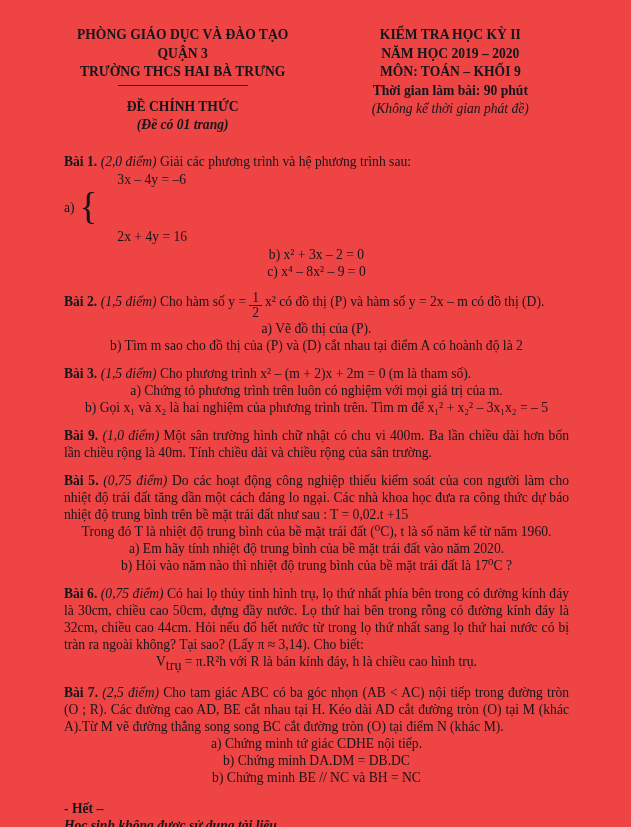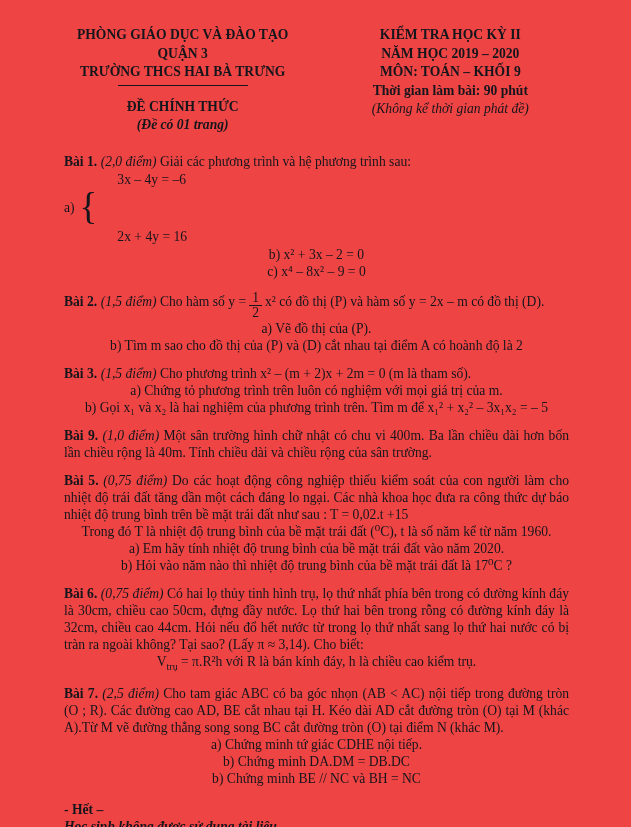--- a/index.html
+++ b/index.html
@@ -28,21 +28,21 @@
   
   .sysrow{display:flex;align-items:center;margin:1px 0;}
   .sys-part{margin-right:5px;}
   .brace{font-size:37px;line-height:34px;font-weight:400;transform:translateY(-1px);}
   .syseqs{display:flex;flex-direction:column;margin-left:20px;gap:40px;}
   .syseqs span{display:block;line-height:17px;}
   
   .frac{display:inline-block;text-align:center;vertical-align:-11px;margin:0 3px;}
   .frac .num{display:block;line-height:14px;padding:0 3px;}
   .frac .den{display:block;line-height:14px;border-top:1px solid #15151c;}
-  sub{font-size:10px;}
+  sub{font-size:14px;}
   
   .footer{text-align:left;margin-top:14px;}
   .f-end{font-weight:bold;margin:0;}
   .f-note{font-weight:bold;font-style:italic;margin:0;}
 </style>
 </head>
 <body>
 
 <div class="page">
 
@@ -95,21 +95,21 @@
 
   <div class="prob">
     <p class="para"><b class="plabel">Bài 5.</b> <i class="ppoints">(0,75 điểm)</i> <span>Do các hoạt động công nghiệp thiếu kiểm soát của con người làm cho nhiệt độ trái đất tăng dần một cách đáng lo ngại. Các nhà khoa học đưa ra công thức dự báo nhiệt độ trung bình trên bề mặt trái đất như sau : T = 0,02.t +15</span></p>
     <p class="item">Trong đó T là nhiệt độ trung bình của bề mặt trái đất (⁰C), t là số năm kể từ năm 1960.</p>
     <p class="item">a) Em hãy tính nhiệt độ trung bình của bề mặt trái đất vào năm 2020.</p>
     <p class="item">b) Hỏi vào năm nào thì nhiệt độ trung bình của bề mặt trái đất là 17⁰C ?</p>
   </div>
 
   <div class="prob">
     <p class="para"><b class="plabel">Bài 6.</b> <i class="ppoints">(0,75 điểm)</i> <span>Có hai lọ thủy tinh hình trụ, lọ thứ nhất phía bên trong có đường kính đáy là 30cm, chiều cao 50cm, đựng đầy nước. Lọ thứ hai bên trong rỗng có đường kính đáy là 32cm, chiều cao 44cm.  Hỏi nếu đổ hết nước từ trong lọ thứ nhất sang lọ thứ hai nước có bị tràn ra ngoài không? Tại sao? (Lấy π ≈ 3,14). Cho biết:</span></p>
-    <p class="item"><span>V</span><sub>trụ</sub><span> = π.R²h với R là bán kính đáy, h là chiều cao kiểm trụ.</span></p>
+    <p class="item"><span>V</span><sub>trụ</sub><span> = π.R²h với R là bán kính đáy, h là chiều cao hình trụ.</span></p>
   </div>
 
   <div class="prob">
     <p class="para"><b class="plabel">Bài 7.</b> <i class="ppoints">(2,5 điểm)</i> <span>Cho tam giác ABC có ba góc nhọn (AB &lt; AC) nội tiếp trong đường tròn (O ; R). Các đường cao AD, BE cắt nhau tại H. Kéo dài AD cắt đường tròn (O) tại M (khác A).Từ M vẽ đường thẳng song song BC cắt đường tròn (O) tại điểm N (khác M).</span></p>
     <p class="item">a) Chứng minh tứ giác CDHE nội tiếp.</p>
     <p class="item">b) Chứng minh DA.DM = DB.DC</p>
     <p class="item">b) Chứng minh BE // NC và BH = NC</p>
   </div>
 
   <div class="footer">

